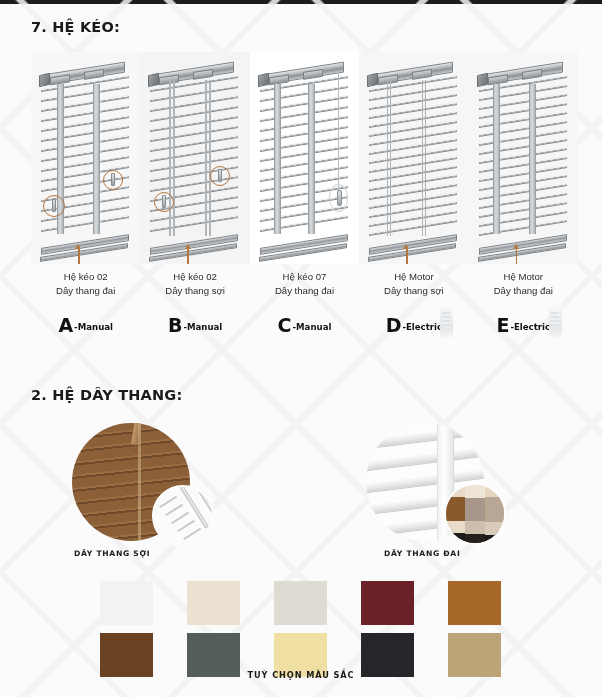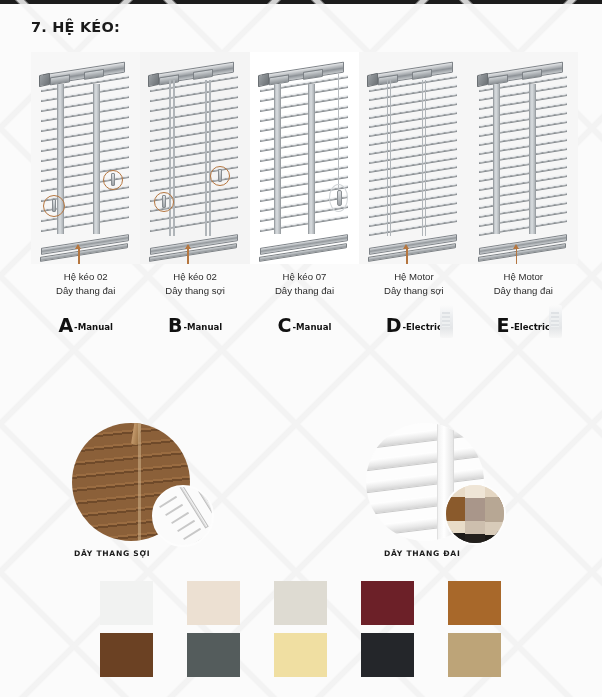--- a/index.html
+++ b/index.html
@@ -571,20 +571,21 @@
       <span class="code-mode">-Electric</span>
       <span class="remote-thumb"></span>
     </div>
     <div class="code-cell">
       <span class="code-letter">E</span>
       <span class="code-mode">-Electric</span>
       <span class="remote-thumb"></span>
     </div>
   </div>
 
+  <div class="section-heading" id="heading-2">2. HỆ DÂY THANG:</div>
 
   <div class="ladder-card" id="ladder-left">
     <div class="circle-main" id="wood-circle">
       <div class="wand"></div>
       <div class="woodtape"></div>
     </div>
     <div class="circle-inset" id="inset-string">
       <div class="sl-rail" style="left:-2px; top:8px;"></div>
       <div class="sl-rail" style="left:14px; top:8px;"></div>
       <div class="sl-rung" style="left:4px;  top:14px;"></div>
@@ -625,14 +626,15 @@
     <div class="swatch" style="background-color:#dedbd2"></div>
     <div class="swatch" style="background-color:#6c2028"></div>
     <div class="swatch" style="background-color:#a8682a"></div>
     <div class="swatch" style="background-color:#6b4123"></div>
     <div class="swatch" style="background-color:#545c5c"></div>
     <div class="swatch" style="background-color:#f0dfa2"></div>
     <div class="swatch" style="background-color:#24262a"></div>
     <div class="swatch" style="background-color:#bda478"></div>
   </div>
 
+  <div id="color-caption">TUỲ CHỌN MÀU SẮC</div>
 
 </div>
 
 </body></html>

